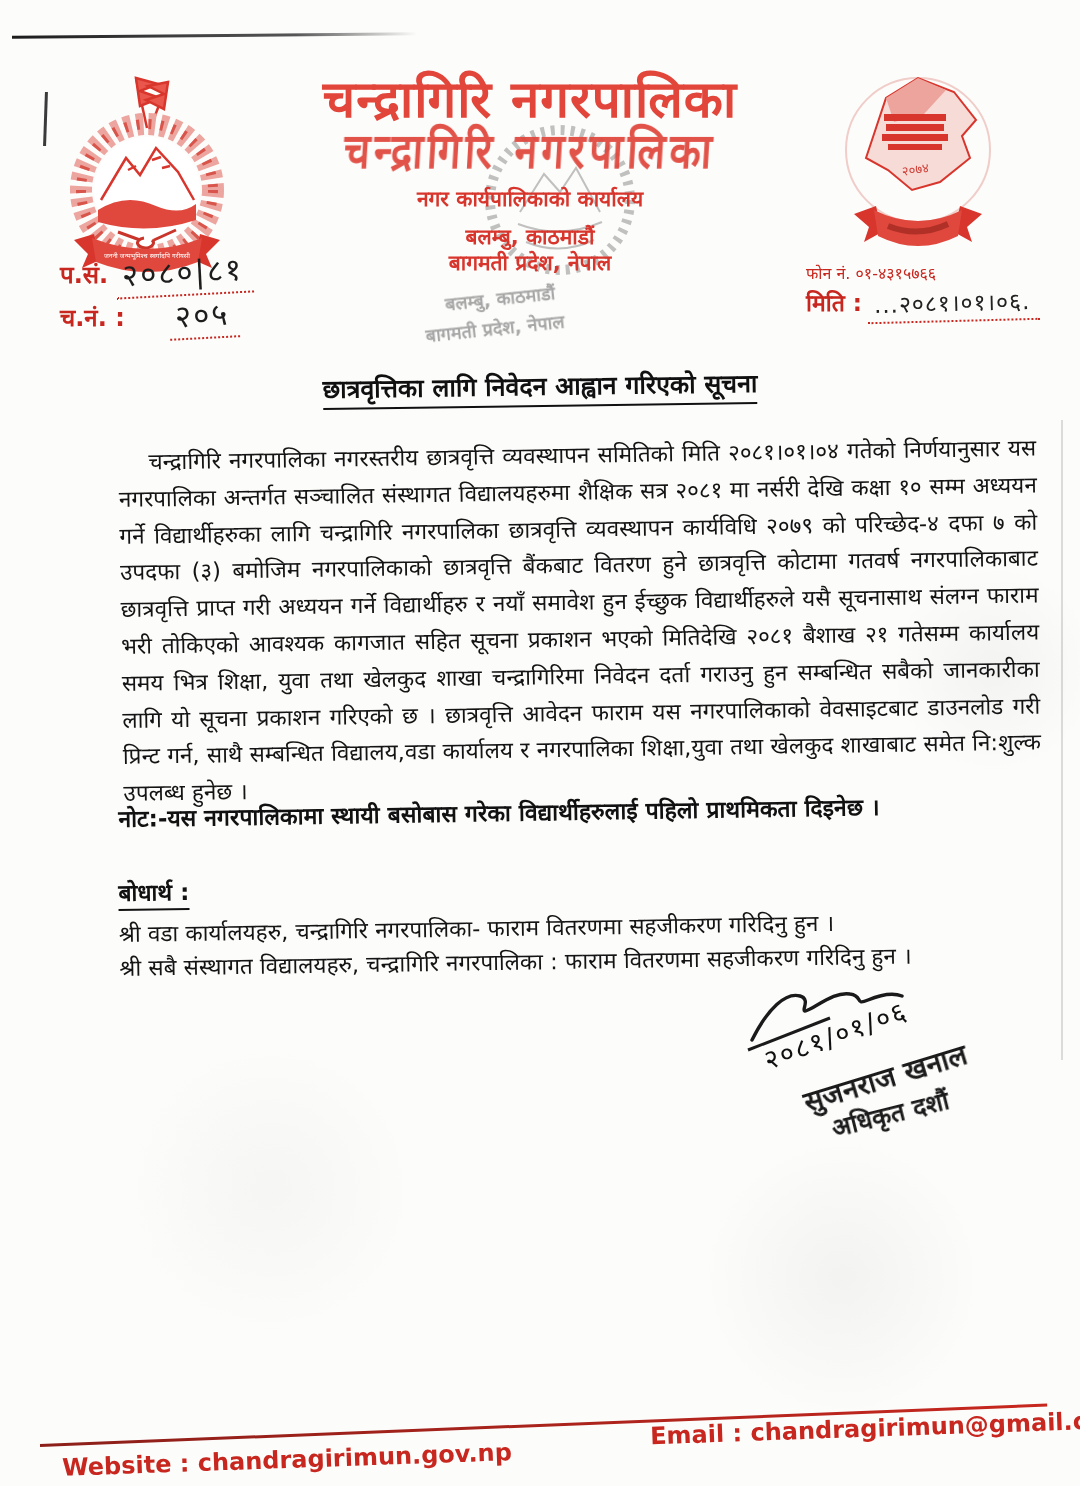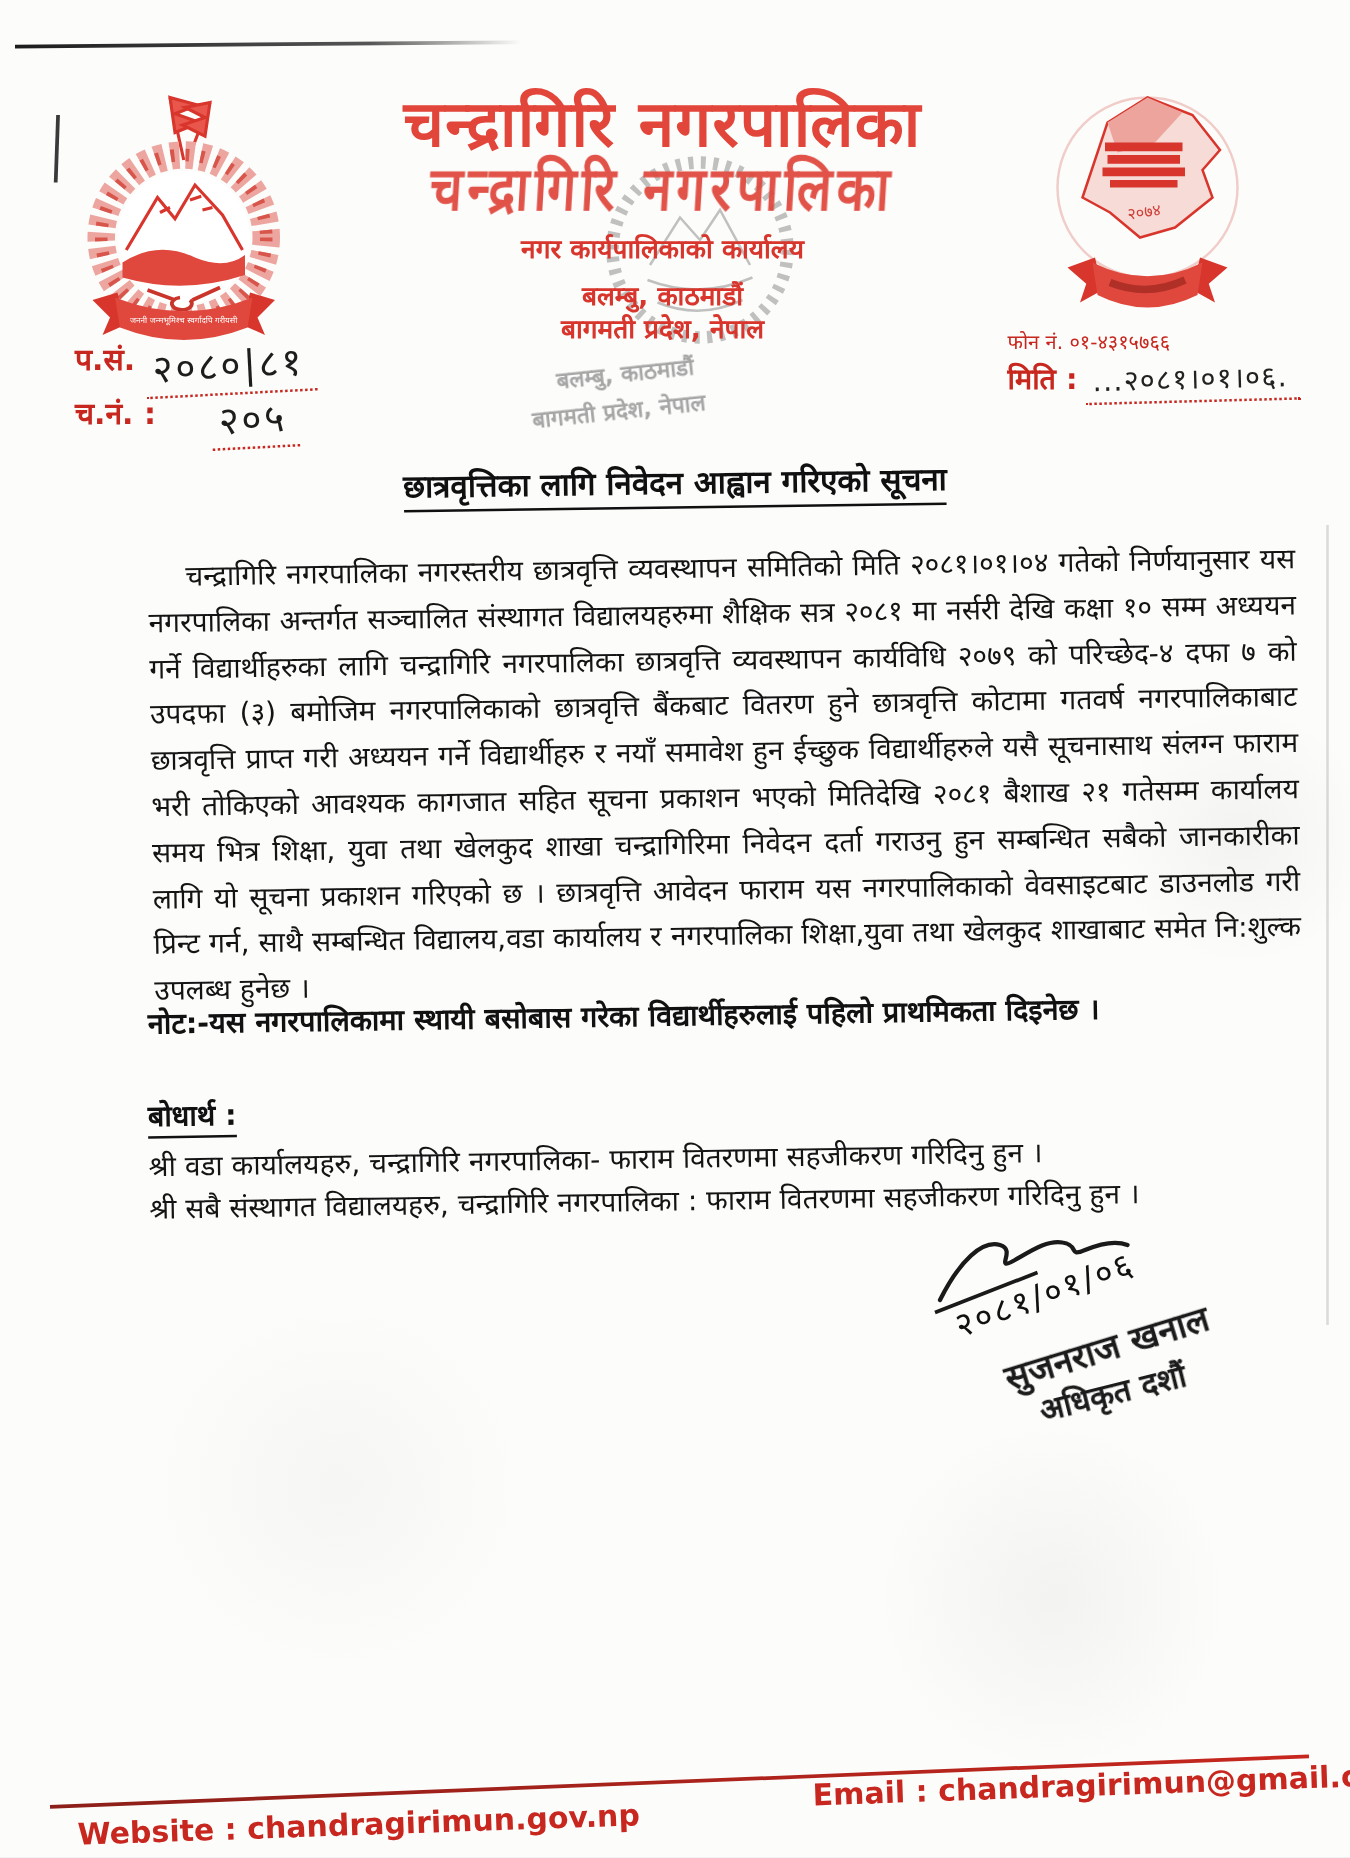--- a/index.html
+++ b/index.html
@@ -32,21 +32,21 @@
     transform:scaleY(1.18) skewX(-4deg);opacity:.93;filter:blur(.3px);}
   .office-line{left:290px;top:184px;width:480px;text-align:center;
     font-size:21px;font-weight:bold;color:#d8352c;}
   .addr1{left:290px;top:222px;width:480px;text-align:center;font-size:21px;font-weight:bold;color:#d8352c;}
   .addr2{left:290px;top:248px;width:480px;text-align:center;font-size:21px;font-weight:bold;color:#d8352c;}
   .ghost-text{color:#8a8a8a;opacity:.75;filter:blur(.35px);font-weight:bold;}
   .ghost-addr1{left:260px;top:286px;width:480px;text-align:center;font-size:18px;transform:rotate(-6deg);}
   .ghost-addr2{left:235px;top:316px;width:520px;text-align:center;font-size:18px;transform:rotate(-6deg);}
 
   
-  .ref-row{display:flex;align-items:flex-start;gap:8px;margin-top:20px;}
+  .ref-row{display:flex;align-items:center;gap:8px;}
   .ref-label{font-size:24px;font-weight:bold;color:#c7271e;}
   .handwrite{font-size:31px;color:#1d1d1d;transform:rotate(-3deg);letter-spacing:2px;}
   .dotted{border-bottom:2.5px dotted #c7271e;padding:0 10px 2px 6px;}
   .psn{left:60px;top:250px;}
   .chn{left:60px;top:293px;gap:44px;}
   .phone-row{left:806px;top:262px;font-size:16px;font-weight:normal;color:#c7271e;}
   .date-row{left:806px;top:286px;font-size:23px;font-weight:bold;color:#c7271e;display:flex;align-items:flex-start;gap:6px;}
   .date-value{font-size:23px;color:#222;font-weight:normal;letter-spacing:1px;transform:rotate(-1.5deg);}
 
   

